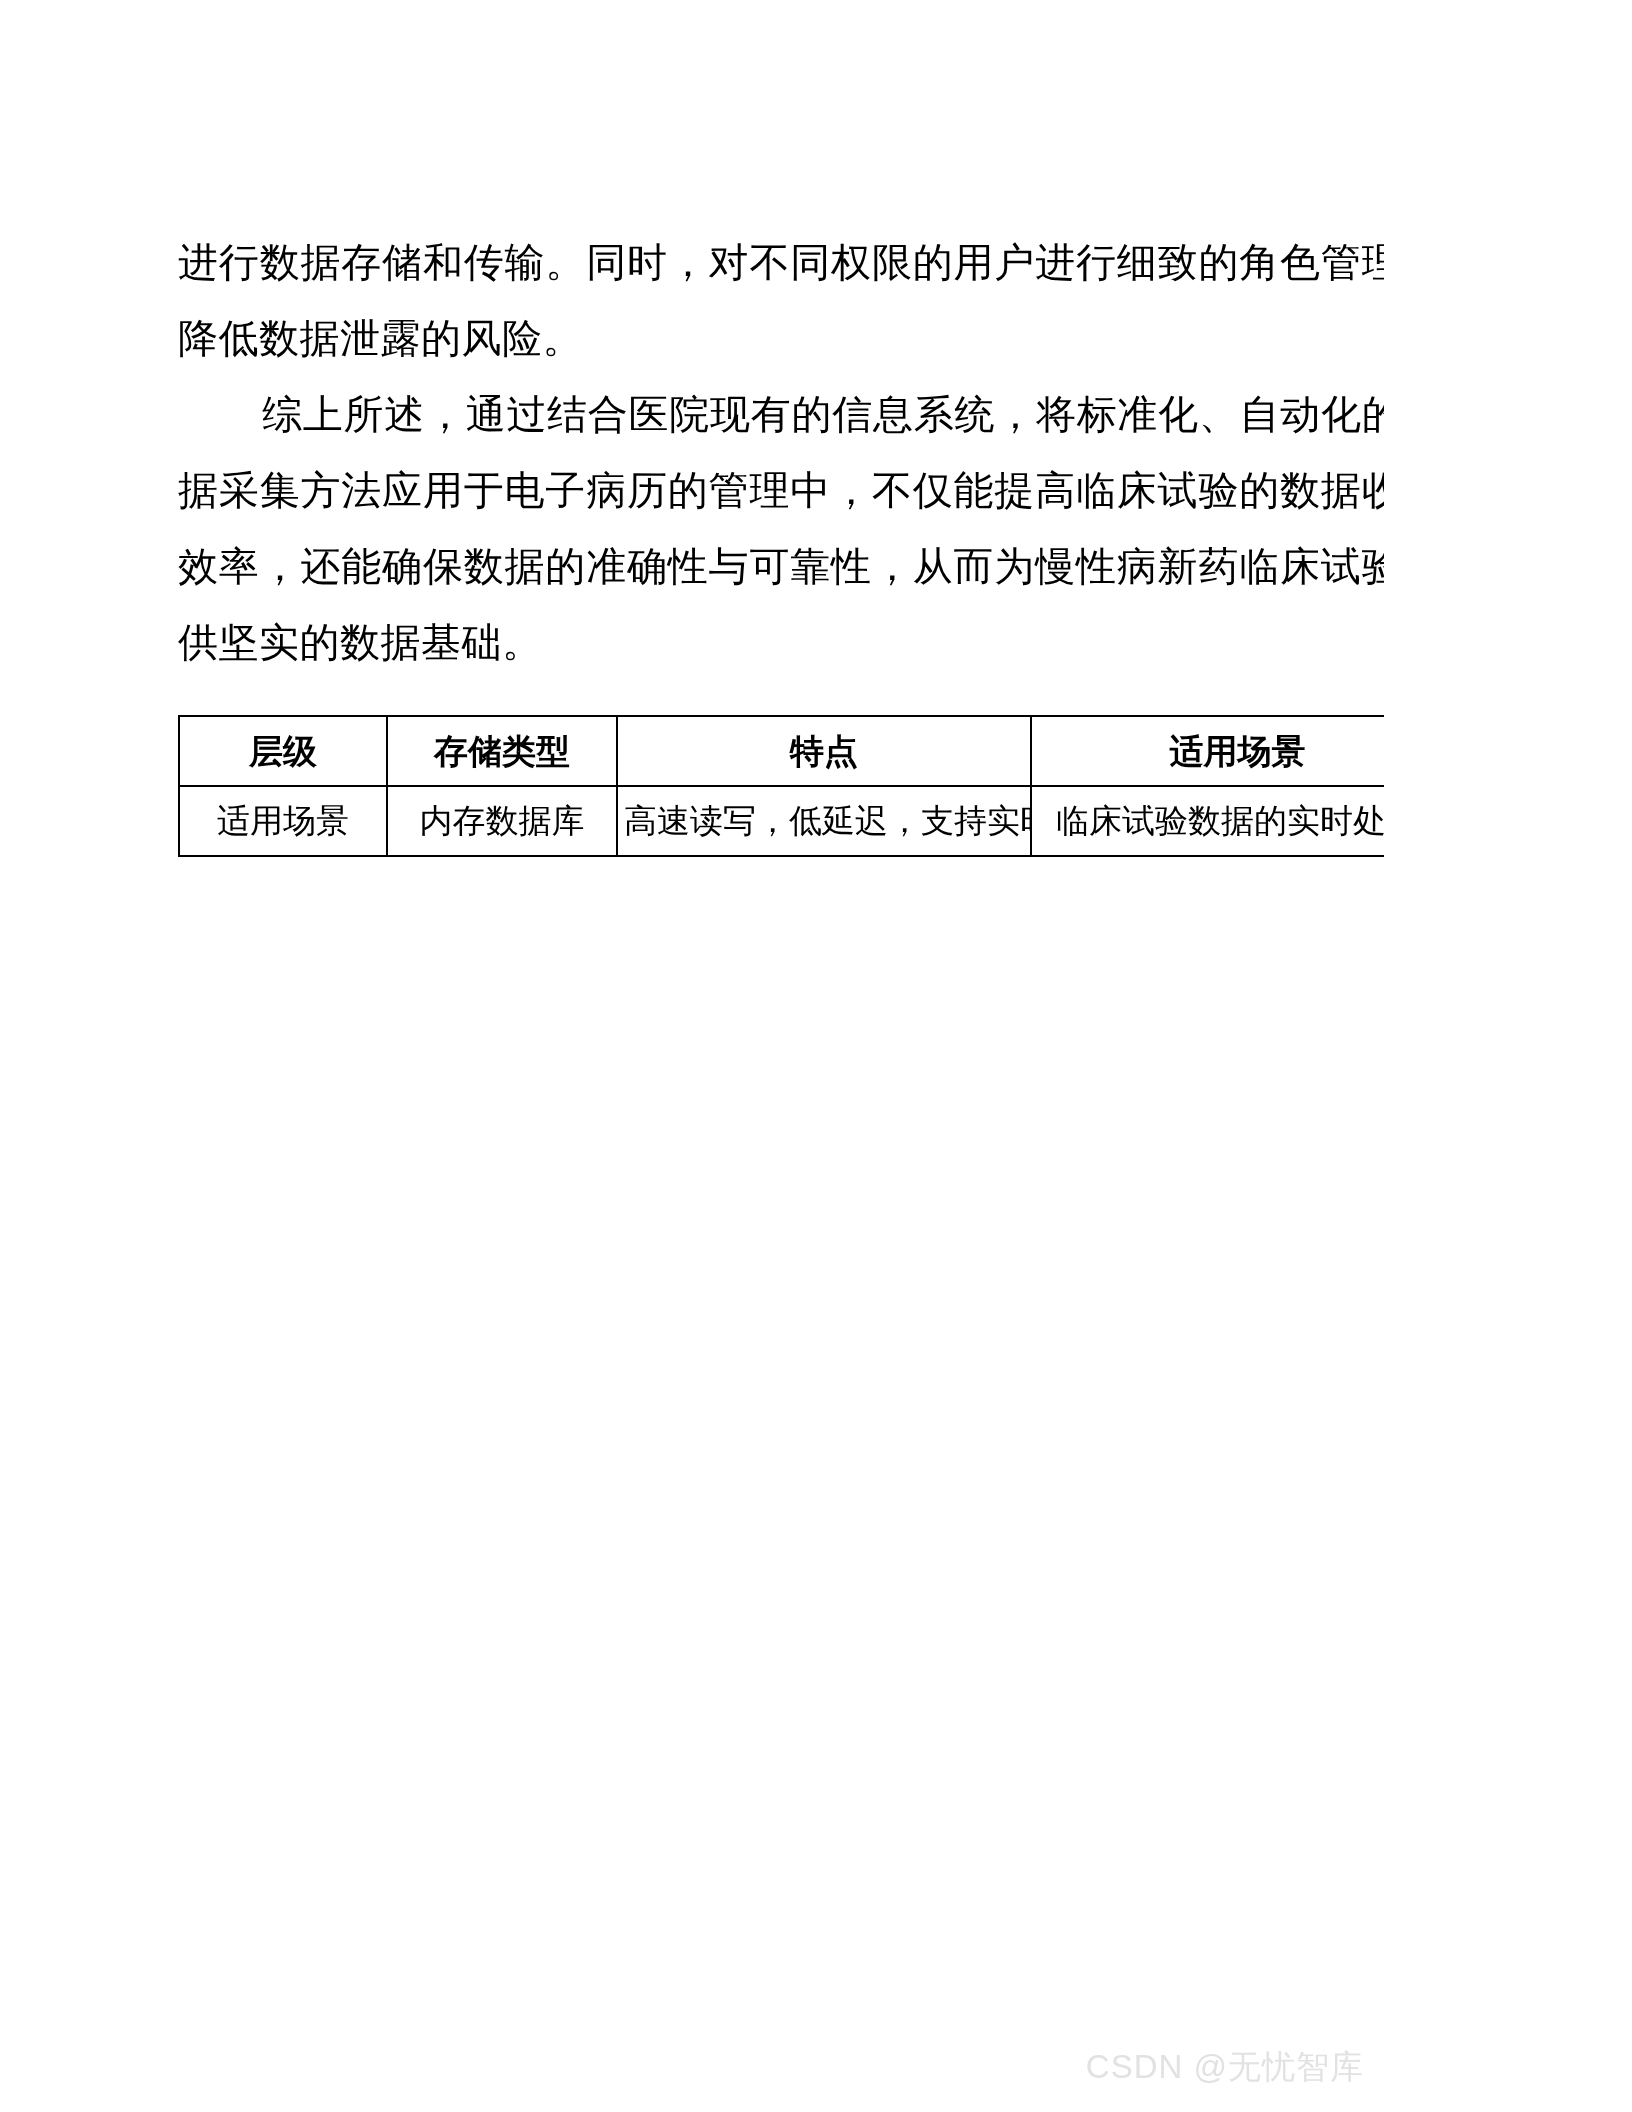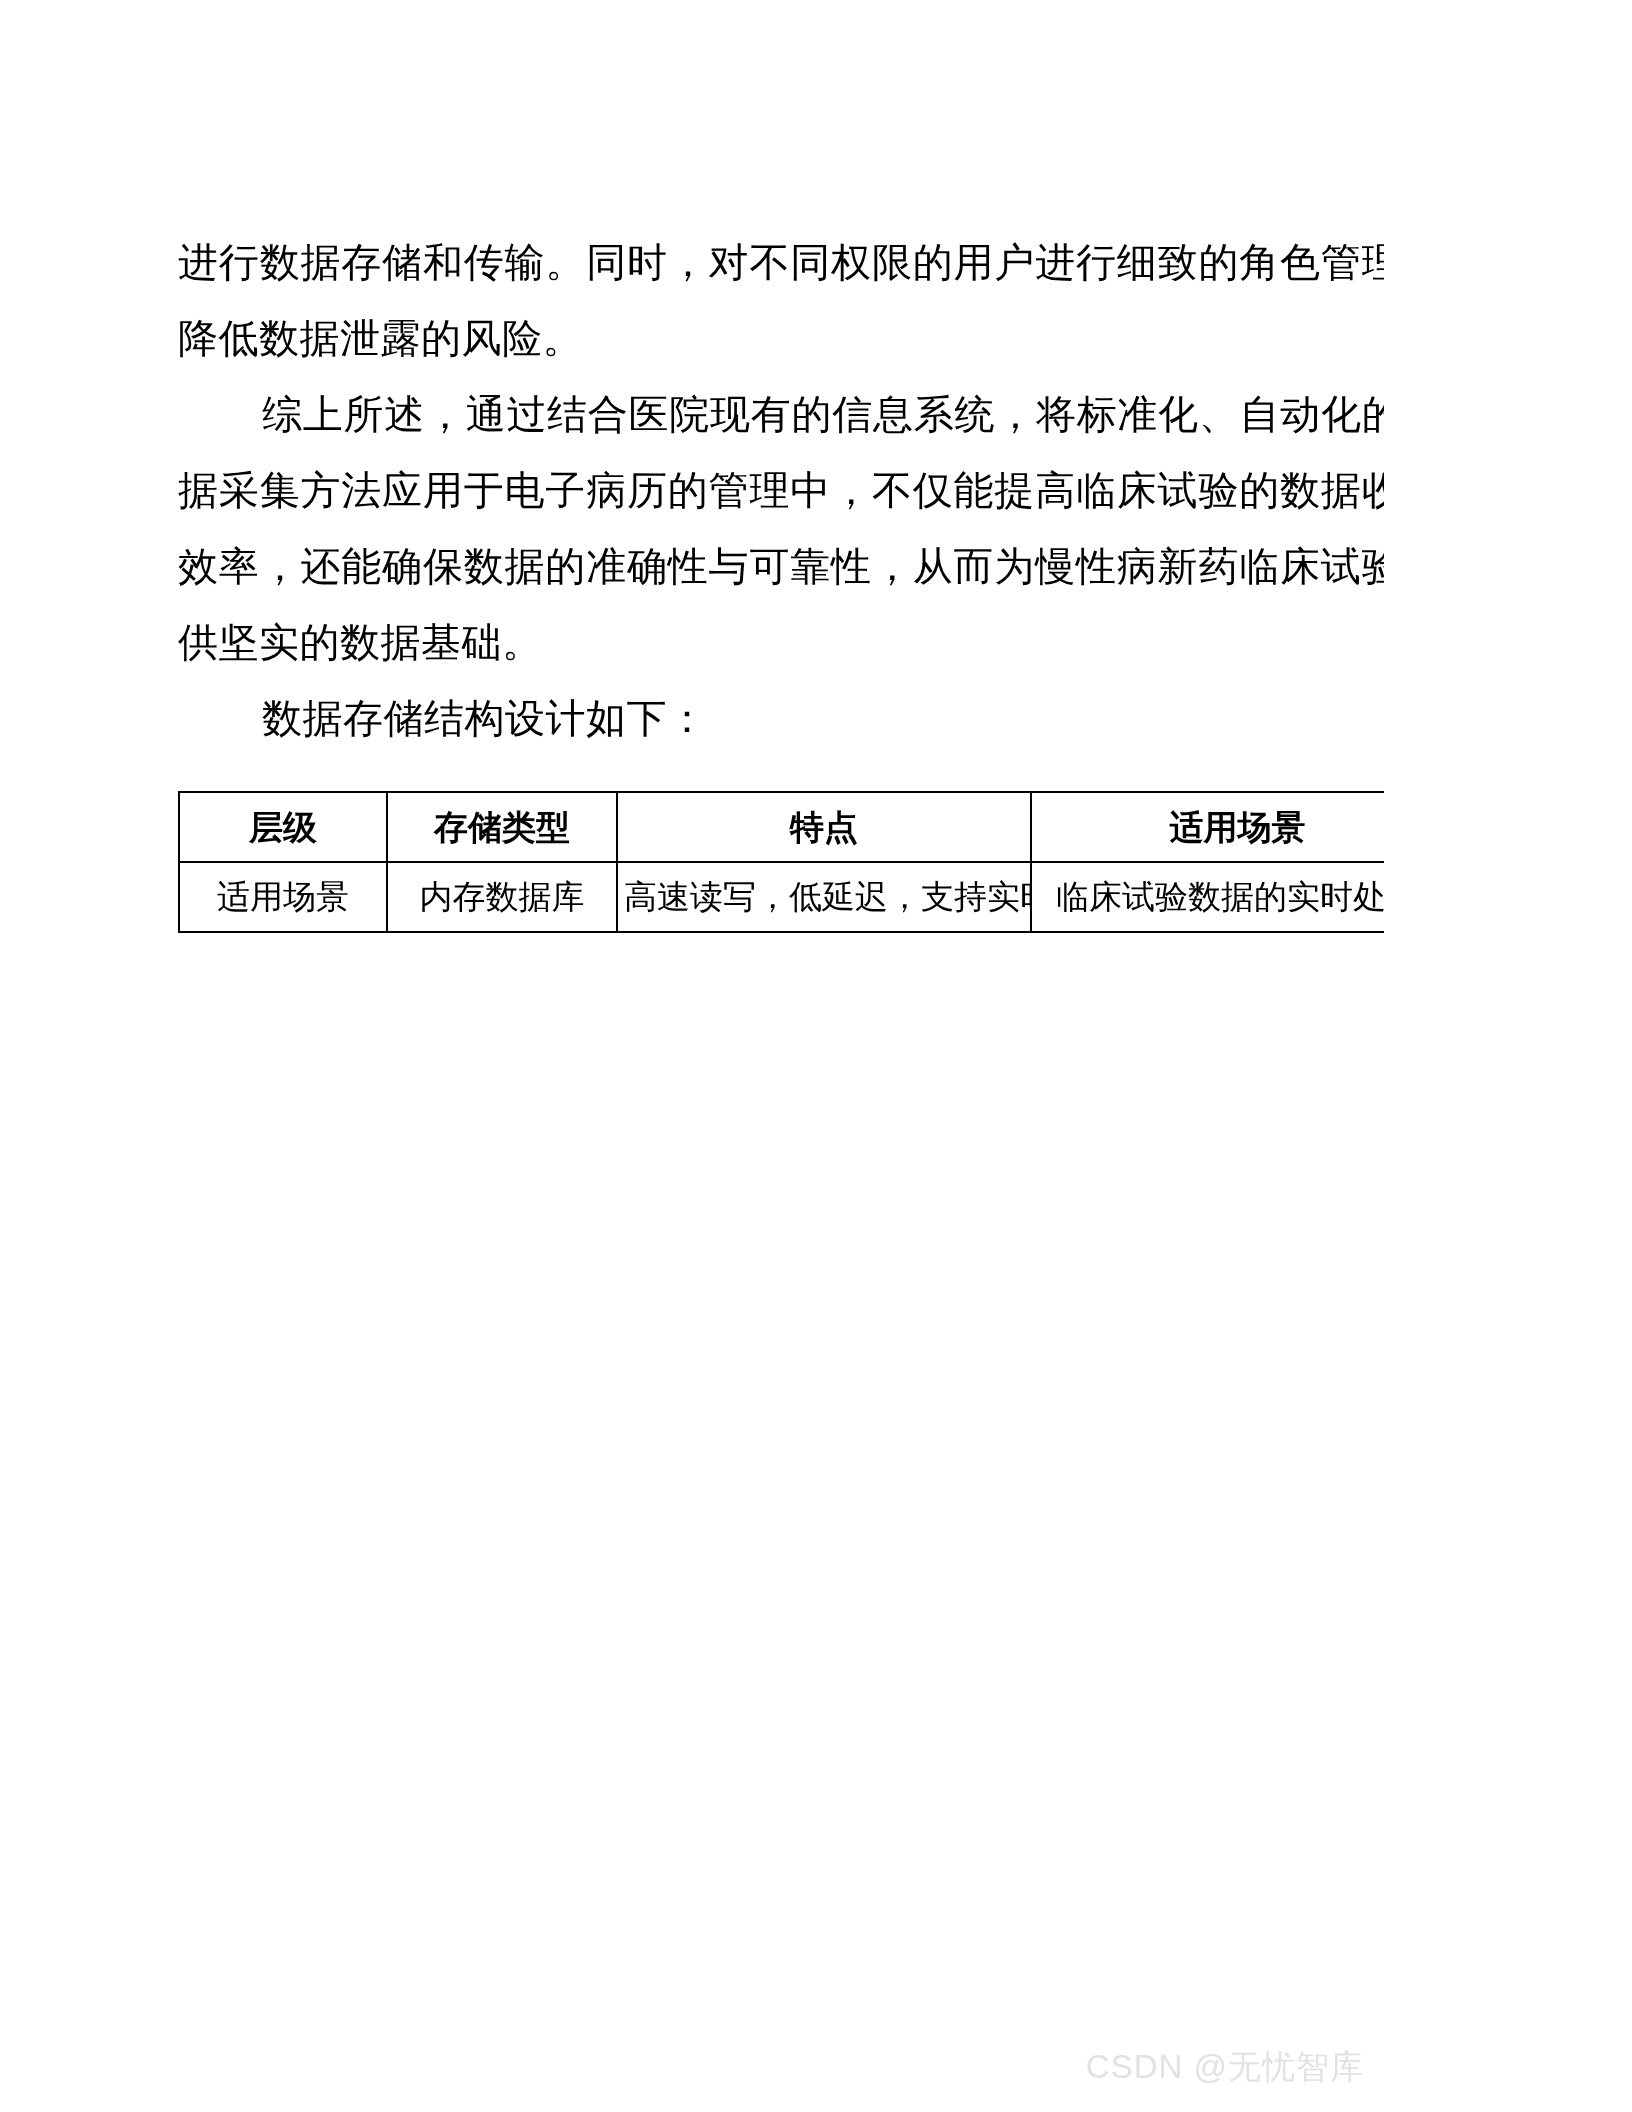--- a/index.html
+++ b/index.html
@@ -99,21 +99,20 @@
 
   <div class="content">
 
     <p class="para">进行数据存储和传输。同时，对不同权限的用户进行细致的角色管理，降低数据泄露的风险。</p>
 
     <p class="para indent">综上所述，通过结合医院现有的信息系统，将标准化、自动化的数据采集方法应用于电子病历的管理中，不仅能提高临床试验的数据收集效率，还能确保数据的准确性与可靠性，从而为慢性病新药临床试验提供坚实的数据基础。</p>
 
 
 
 
-    <p class="para indent">数据存储结构设计如下：</p>
 
     <div class="tbl-wrap">
       <table class="data-table">
         <colgroup>
           <col class="col-0">
           <col class="col-1">
           <col class="col-2">
           <col class="col-3">
         </colgroup>
         <thead>

